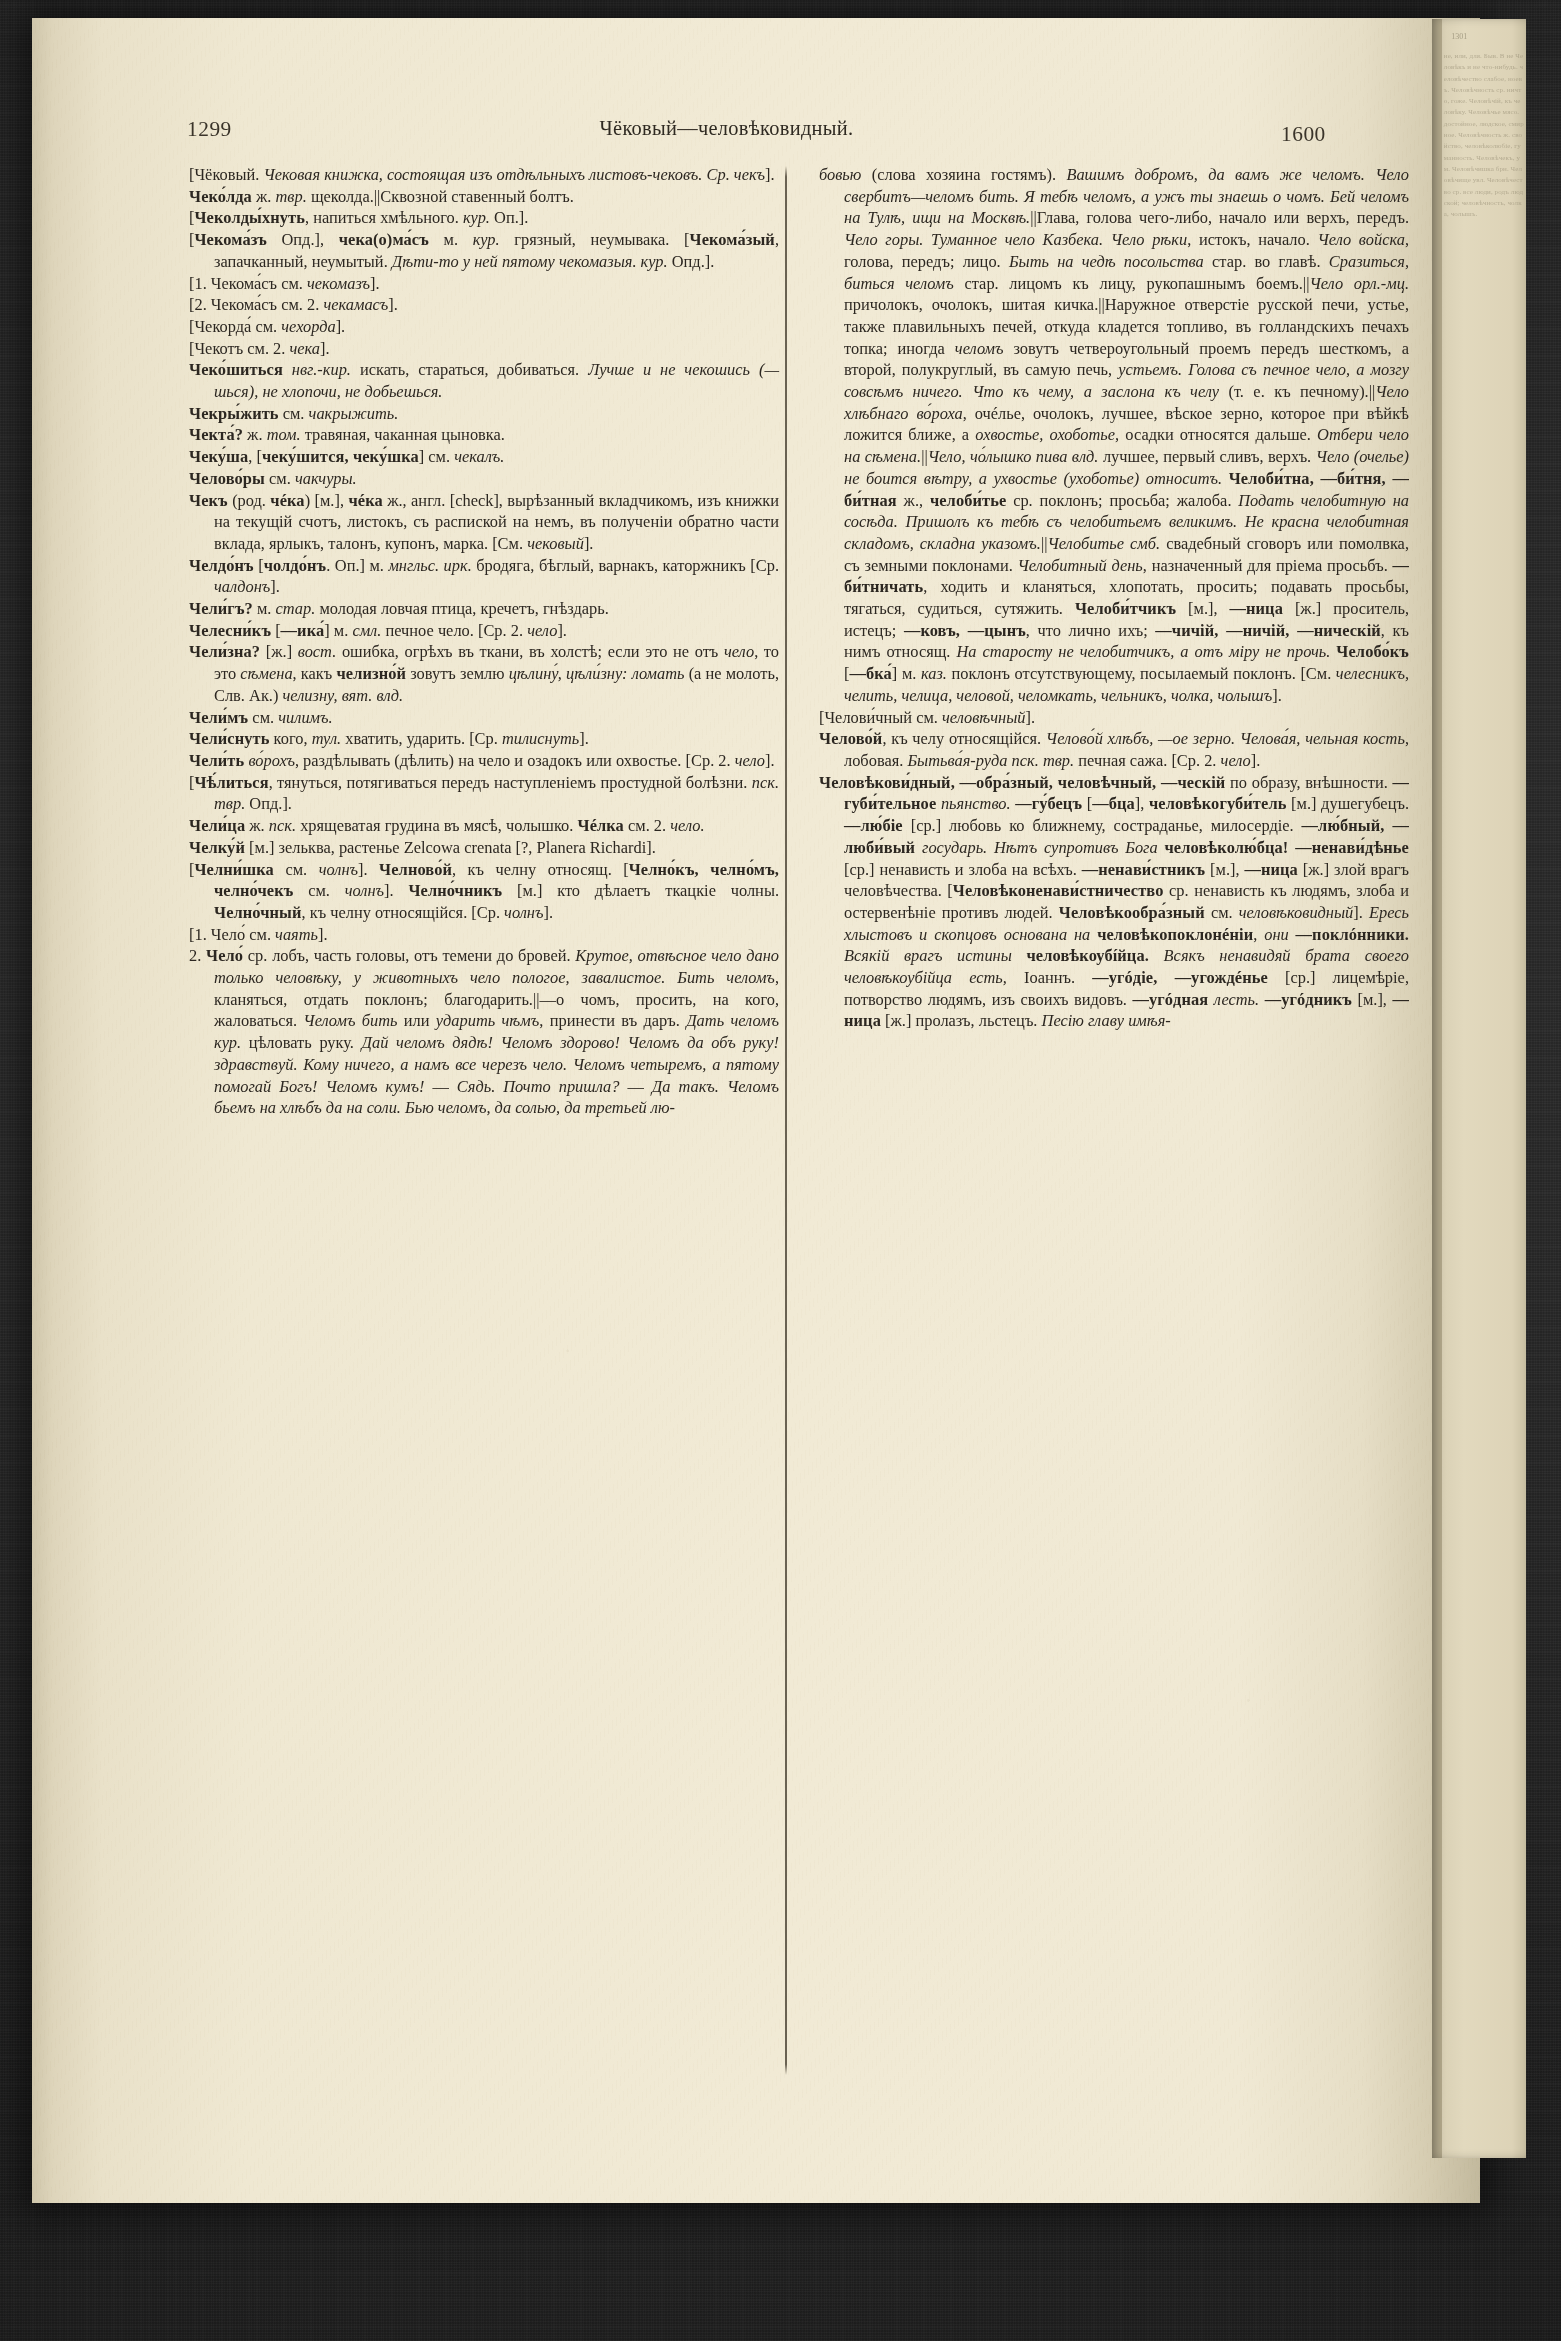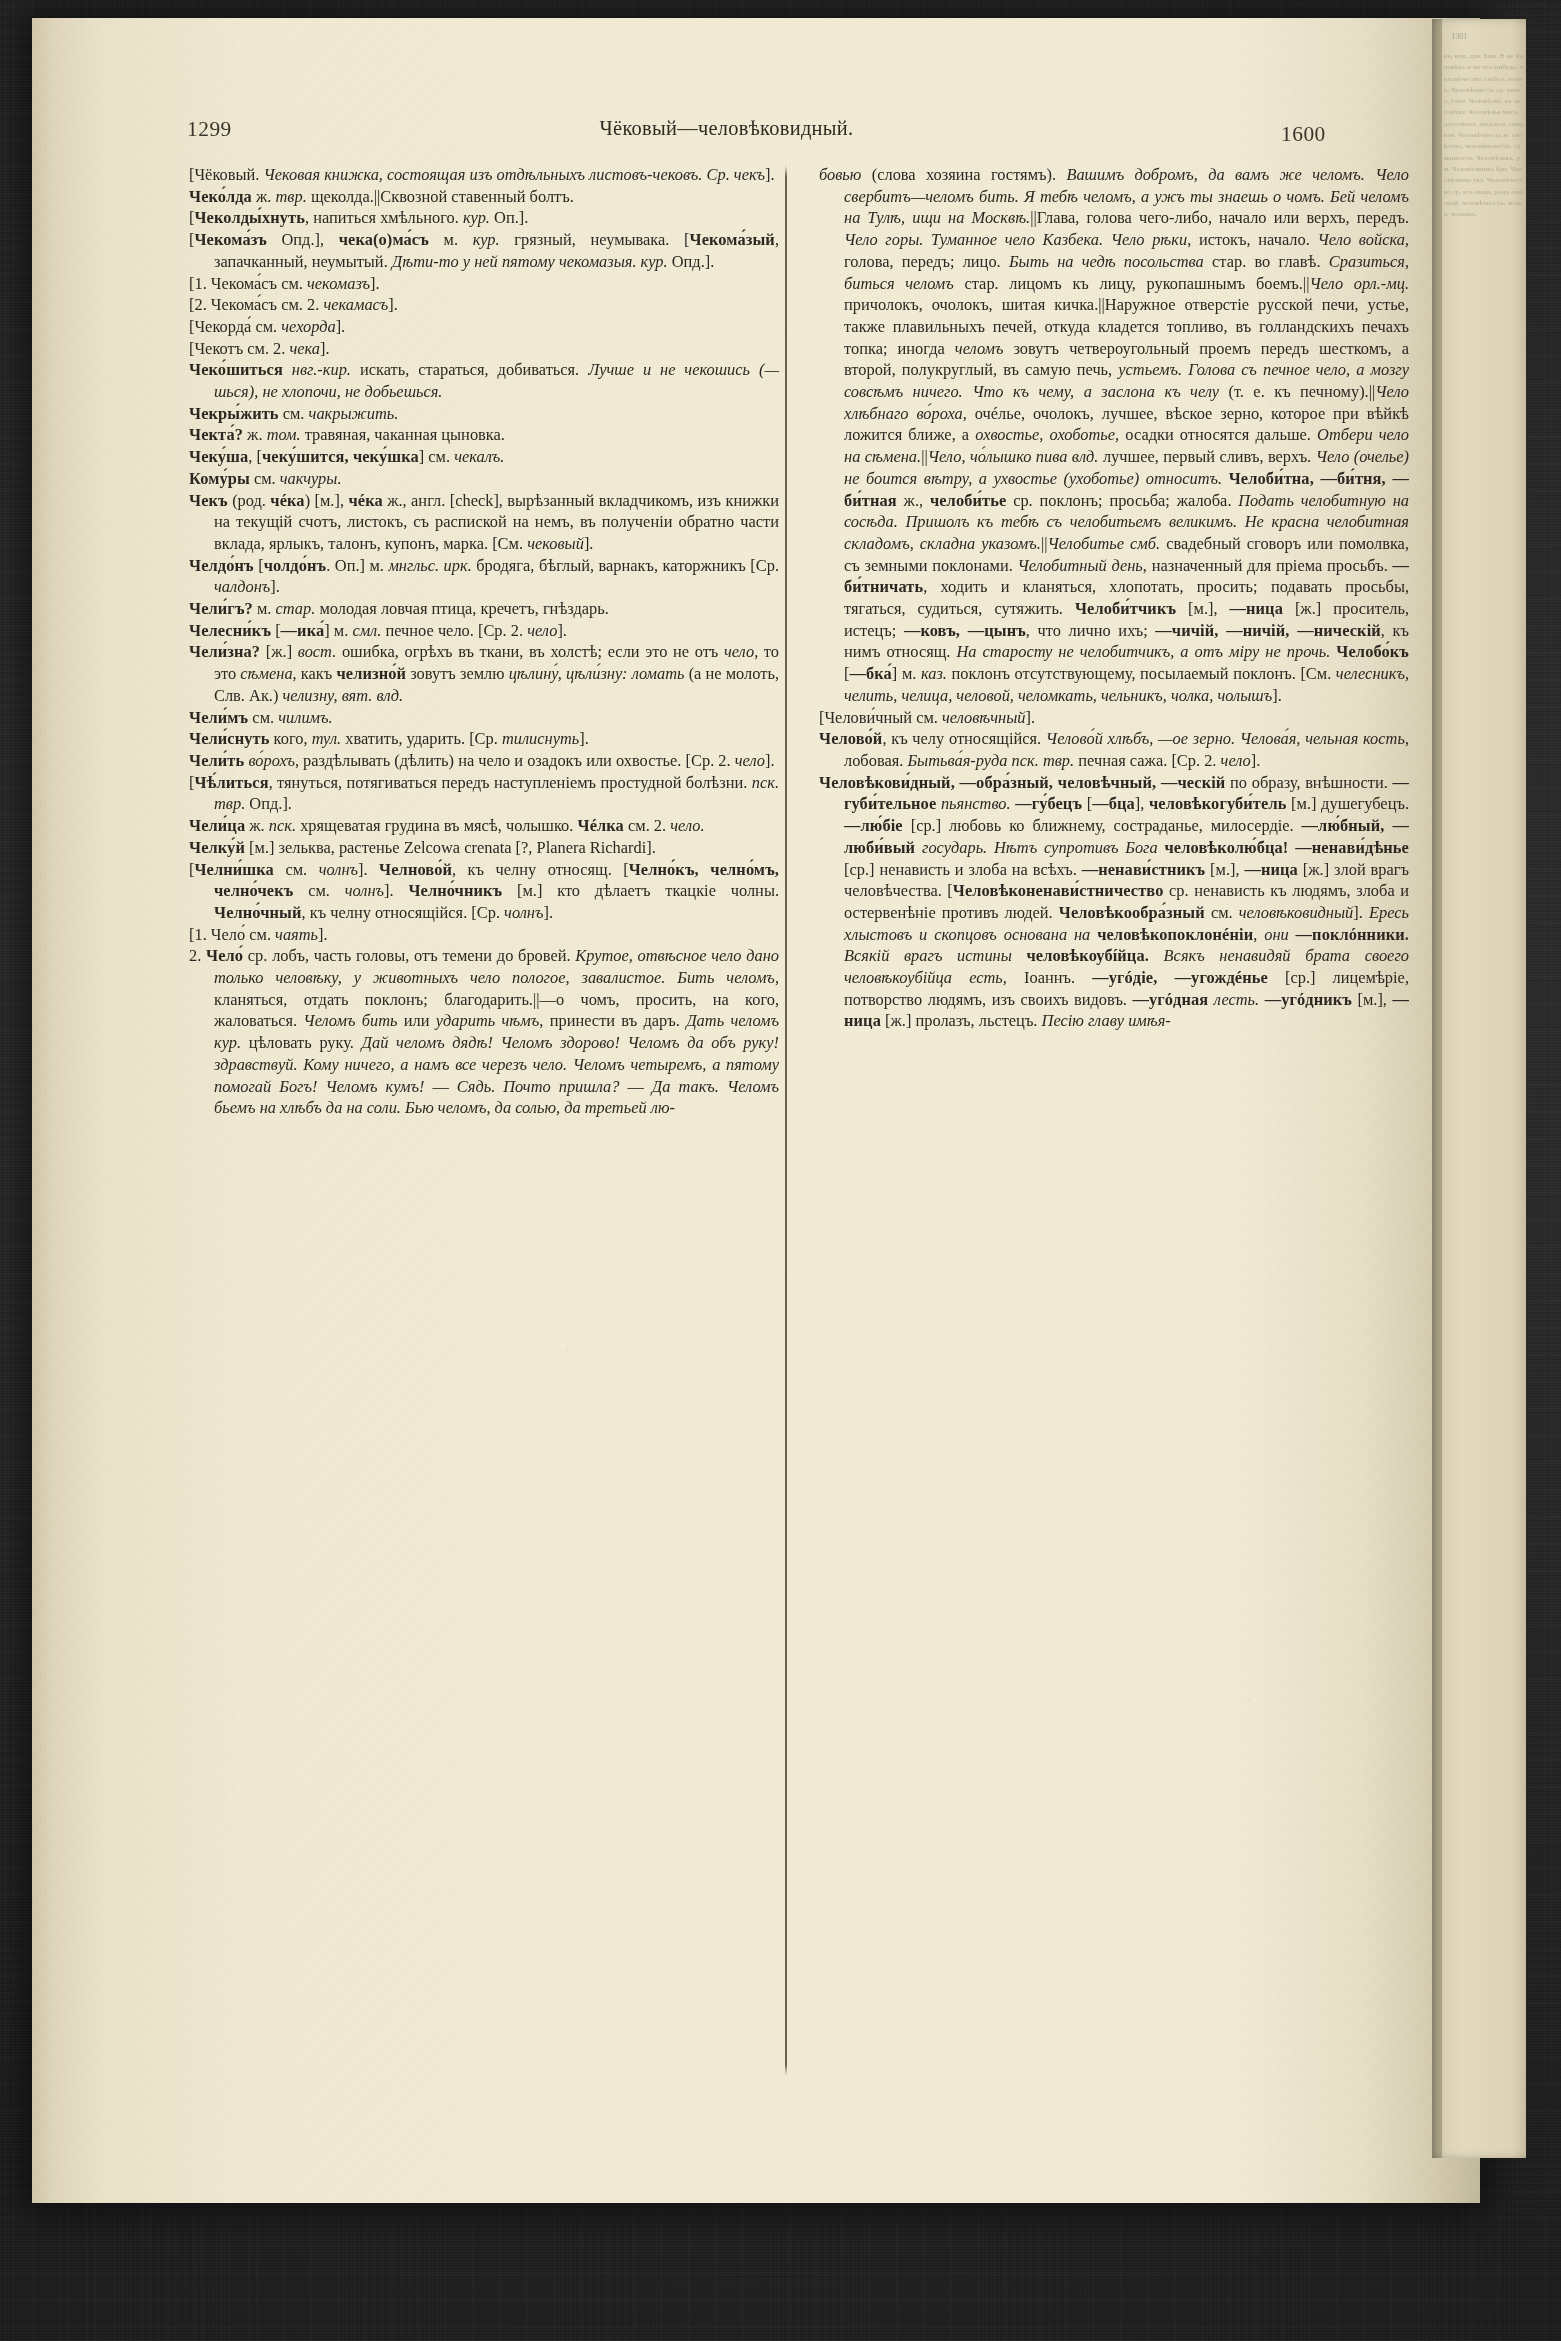--- a/index.html
+++ b/index.html
@@ -124,21 +124,21 @@
           <p class="e">[<b>Чеколды́хнуть</b>, напиться хмѣльного. <i>кур.</i> Оп.].</p>
           <p class="e">[<b>Чекома́зъ</b> Опд.], <b>чека(о)ма́съ</b> м. <i>кур.</i> грязный, неумывака. [<b>Чекома́зый</b>, запачканный, неумытый. <i>Дѣти-то у ней пятому чекомазыя. кур.</i> Опд.].</p>
           <p class="e">[1. Чекома́съ см. <i>чекомазъ</i>].</p>
           <p class="e">[2. Чекома́съ см. 2. <i>чекамасъ</i>].</p>
           <p class="e">[Чекорда́ см. <i>чехорда</i>].</p>
           <p class="e">[Чекотъ см. 2. <i>чека</i>].</p>
           <p class="e"><b>Чеко́шиться</b> <i>нвг.-кир.</i> искать, стараться, добиваться. <i>Лучше и не чекошись (—шься), не хлопочи, не добьешься.</i></p>
           <p class="e"><b>Чекры́жить</b> см. <i>чакрыжить.</i></p>
           <p class="e"><b>Чекта́?</b> ж. <i>том.</i> травяная, чаканная цыновка.</p>
           <p class="e"><b>Чеку́ша</b>, [<b>чеку́шится, чеку́шка</b>] см. <i>чекалъ.</i></p>
-          <p class="e"><b>Кому́ры</b> см. <i>чакчуры.</i></p>
+          <p class="e"><b>Челово́ры</b> см. <i>чакчуры.</i></p>
           <p class="e"><b>Чекъ</b> (род. <b>чéка</b>) [м.], <b>чéка</b> ж., англ. [check], вырѣзанный вкладчикомъ, изъ книжки на текущій счотъ, листокъ, съ распиской на немъ, въ полученіи обратно части вклада, ярлыкъ, талонъ, купонъ, марка. [См. <i>чековый</i>].</p>
           <p class="e"><b>Челдо́нъ</b> [<b>чолдо́нъ</b>. Оп.] м. <i>мнгльс. ирк.</i> бродяга, бѣглый, варнакъ, каторжникъ [Ср. <i>чалдонъ</i>].</p>
           <p class="e"><b>Чели́гъ?</b> м. <i>стар.</i> молодая ловчая птица, кречетъ, гнѣздарь.</p>
           <p class="e"><b>Челесни́къ</b> [<b>—ика́</b>] м. <i>смл.</i> печное чело. [Ср. 2. <i>чело</i>].</p>
           <p class="e"><b>Чели́зна?</b> [ж.] <i>вост.</i> ошибка, огрѣхъ въ ткани, въ холстѣ; если это не отъ <i>чело</i>, то это <i>сѣмена</i>, какъ <b>челизно́й</b> зовутъ землю <i>цѣлину́, цѣли́зну: ломать</i> (а не молоть, Слв. Ак.) <i>челизну, вят. влд.</i></p>
           <p class="e"><b>Чели́мъ</b> см. <i>чилимъ.</i></p>
           <p class="e"><b>Чели́снуть</b> кого, <i>тул.</i> хватить, ударить. [Ср. <i>тилиснуть</i>].</p>
           <p class="e"><b>Чели́ть</b> <i>во́рохъ</i>, раздѣлывать (дѣлить) на чело и озадокъ или охвостье. [Ср. 2. <i>чело</i>].</p>
           <p class="e">[<b>Чѣ́литься</b>, тянуться, потягиваться передъ наступленіемъ простудной болѣзни. <i>пск. твр.</i> Опд.].</p>
           <p class="e"><b>Чели́ца</b> ж. <i>пск.</i> хрящеватая грудина въ мясѣ, чолышко. <b>Чéлка</b> см. 2. <i>чело.</i></p>

